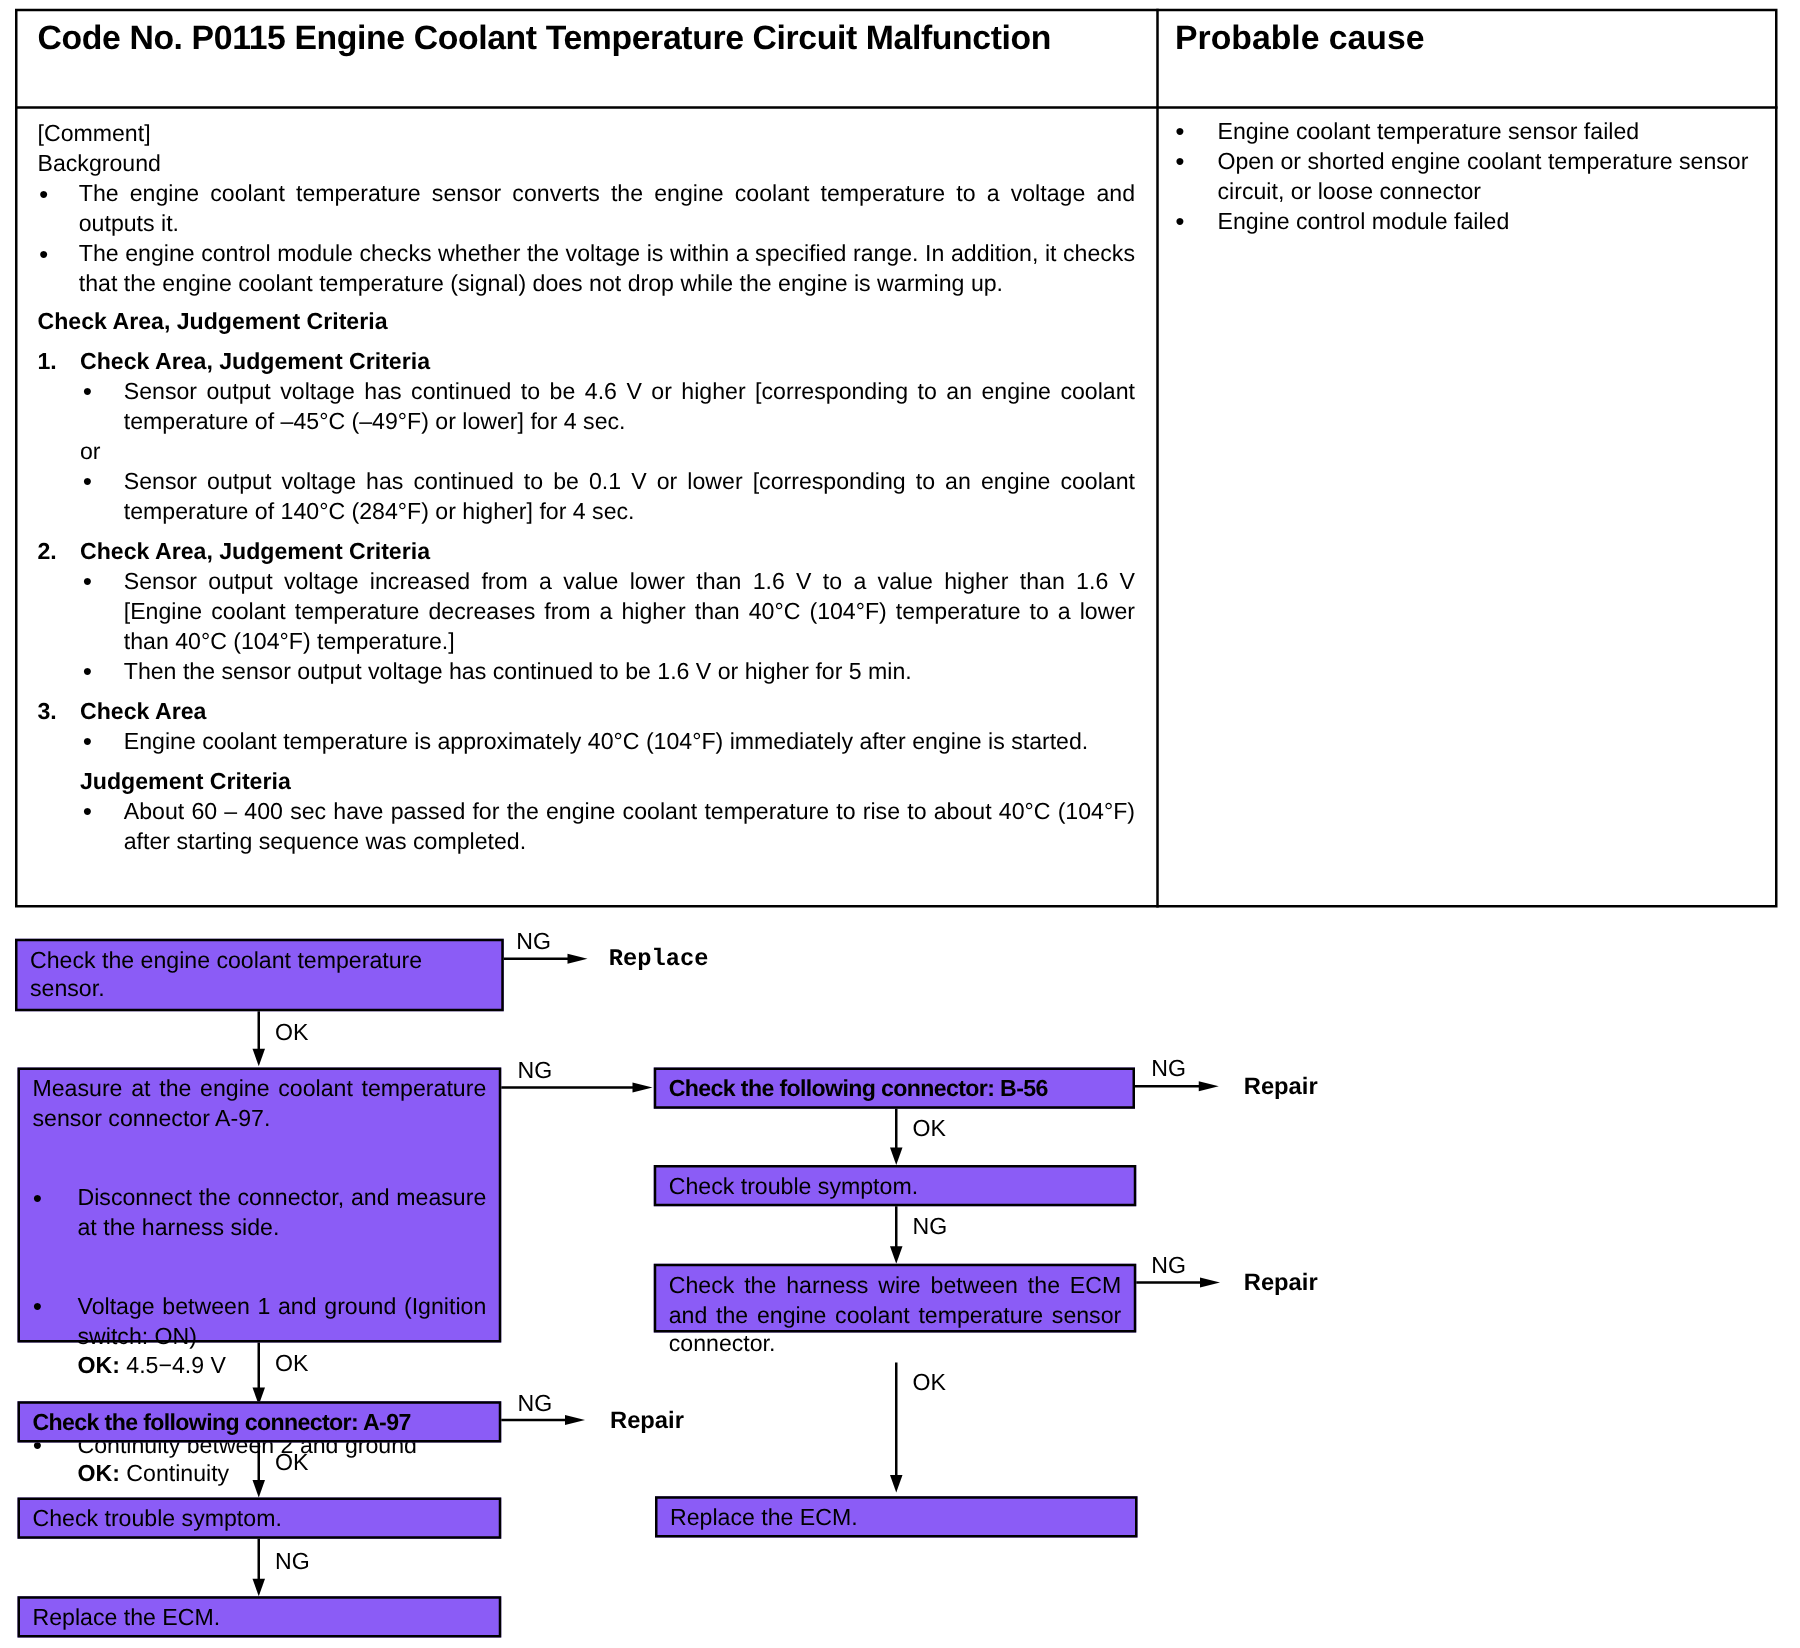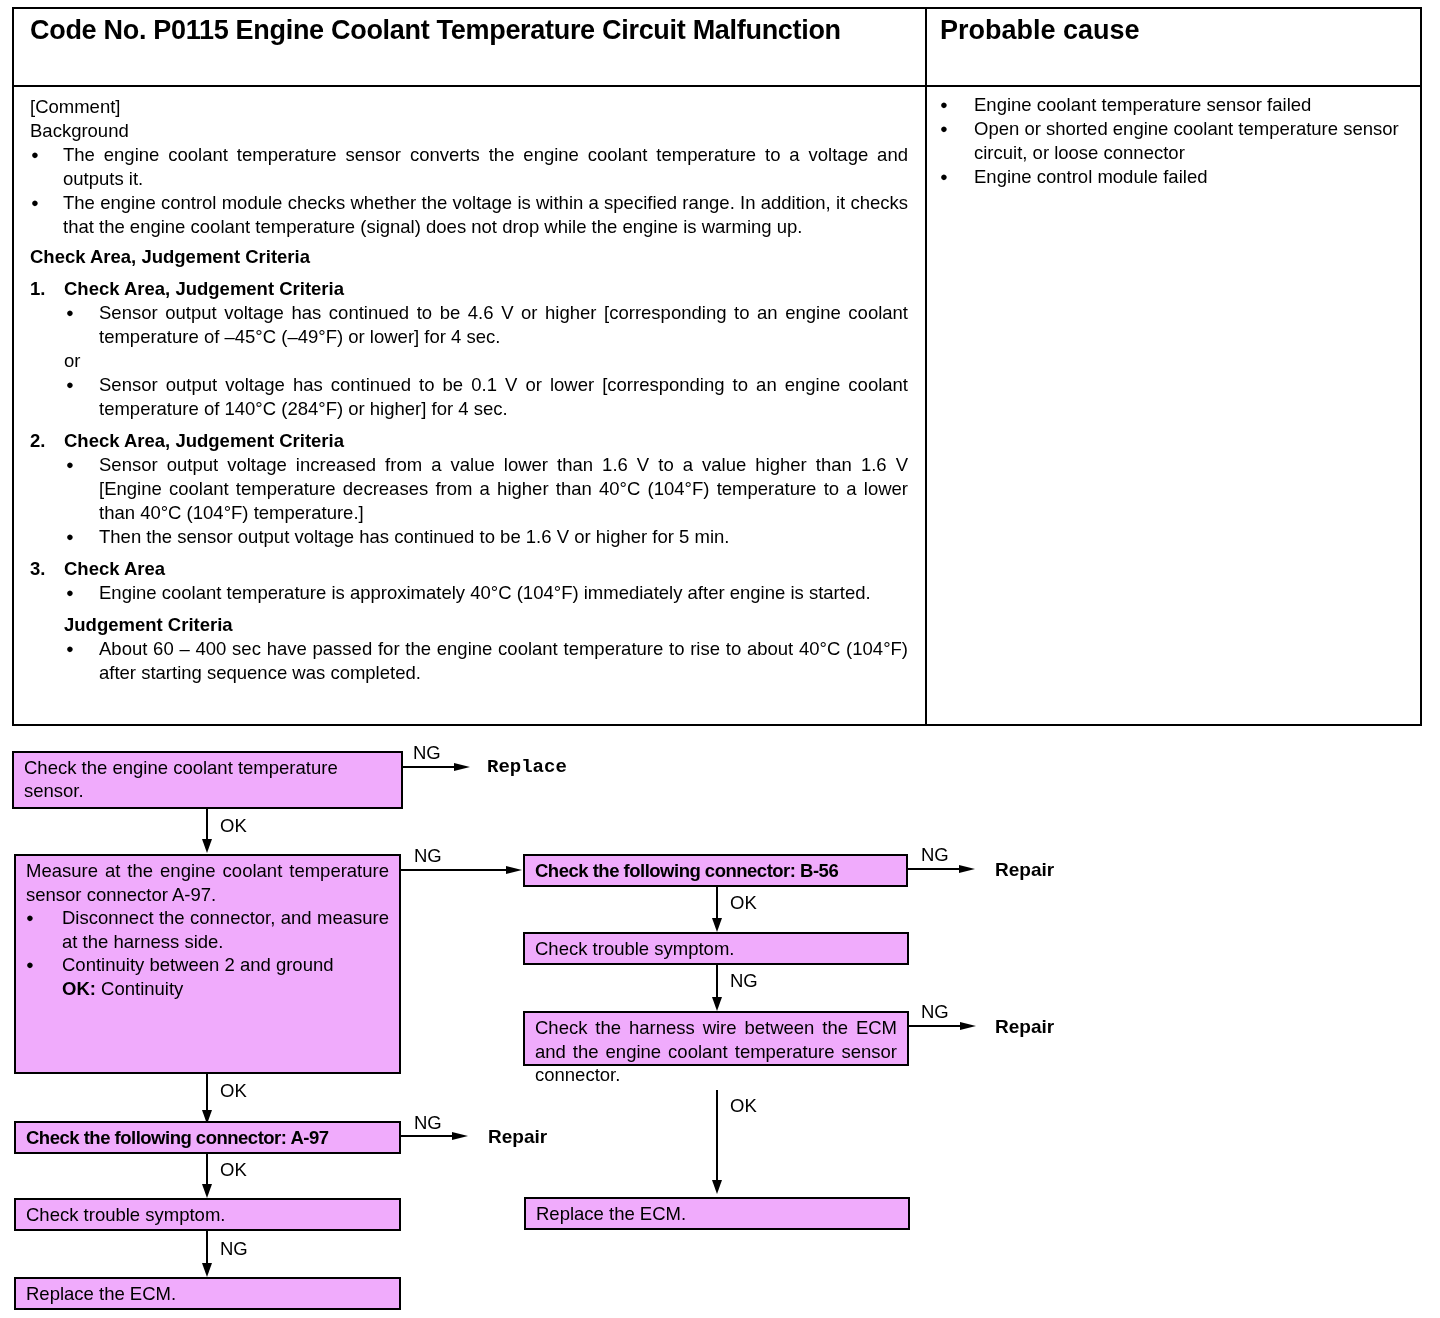--- a/index.html
+++ b/index.html
@@ -21,32 +21,32 @@
   .sub::before { content: "\25CF"; position: absolute; left: 36px; top: 0; font-size: 13px; }
   .num { position: relative; padding-left: 34px; font-weight: bold; margin-top: 6px; }
   .num .n { position: absolute; left: 0; top: 0; }
   .h-bold { font-weight: bold; margin-top: 4px; }
   .or { padding-left: 34px; }
   .jc { padding-left: 34px; font-weight: bold; margin-top: 8px; }
   .right-col { position: absolute; left: 940px; top: 93px; width: 465px; }
   .pc-item { position: relative; padding-left: 34px; font-size: 18.5px; line-height: 24px; }
   .pc-item::before { content: "\25CF"; position: absolute; left: 0; top: 0; font-size: 13px; }
 
-  .box { position: absolute; border: 2px solid #000; box-sizing: border-box; background: #f0abfc;
+  .box { position: absolute; border: 2px solid #000; box-sizing: border-box; background: #8b5cf6;
          font-size: 18.5px; line-height: 23px; padding: 3px 10px; }
   .box .b { font-weight: bold; }
   .lbl { position: absolute; font-size: 18.5px; line-height: 20px; }
   .result { position: absolute; font-size: 19px; font-weight: bold; }
   .vline { position: absolute; width: 2px; background: #000; }
   .hline { position: absolute; height: 2px; background: #000; }
   .arrow-down { position: absolute; width: 0; height: 0; border-left: 5px solid transparent;
                 border-right: 5px solid transparent; border-top: 14px solid #000; }
   .arrow-right { position: absolute; width: 0; height: 0; border-top: 4px solid transparent;
                  border-bottom: 4px solid transparent; border-left: 16px solid #000; }
-  .box .bul2 { position: relative; padding-left: 36px; text-align: justify; }
+  .box .bul2 { position: relative; padding-left: 36px; text-align: justify; margin-top: 40px; }
   .box .bul2::before { content: "\25CF"; position: absolute; left: 0; top: 0; font-size: 13px; }
   .justify { text-align: justify; text-align-last: left; }
 </style>
 </head>
 <body>
 
 <div class="table-outer"></div>
 <div class="vdiv"></div>
 <div class="hdiv"></div>
 
@@ -98,20 +98,24 @@
 <div class="lbl" style="left:413px; top:743px;">NG</div>
 <div class="result" style="left:487px; top:756px;font-family:Liberation Mono, monospace;">Replace</div>
 
 <div class="vline" style="left:206px; top:809px; height:36px;"></div>
 <div class="arrow-down" style="left:202px; top:839px;"></div>
 <div class="lbl" style="left:220px; top:816px;">OK</div>
 
 <div class="box" style="left:14px; top:854px; width:387px; height:220px; line-height:23.5px;">
   <div class="justify">Measure at the engine coolant temperature sensor connector A-97.</div>
   <div class="bul2 justify">Disconnect the connector, and measure at the harness side.</div>
+  <div class="bul2">
+    <span>Voltage between 1 and ground (Ignition switch: ON)</span><br>
+    <span class="b">OK:</span><span> 4.5−4.9 V</span>
+  </div>
   <div class="bul2">
     <span>Continuity between 2 and ground</span><br>
     <span class="b">OK:</span><span> Continuity</span>
   </div>
 </div>
 <div class="hline" style="left:401px; top:869px; width:106px;"></div>
 <div class="arrow-right" style="left:506px; top:866px;"></div>
 <div class="lbl" style="left:414px; top:846px;">NG</div>
 
 <div class="vline" style="left:206px; top:1074px; height:42px;"></div>

